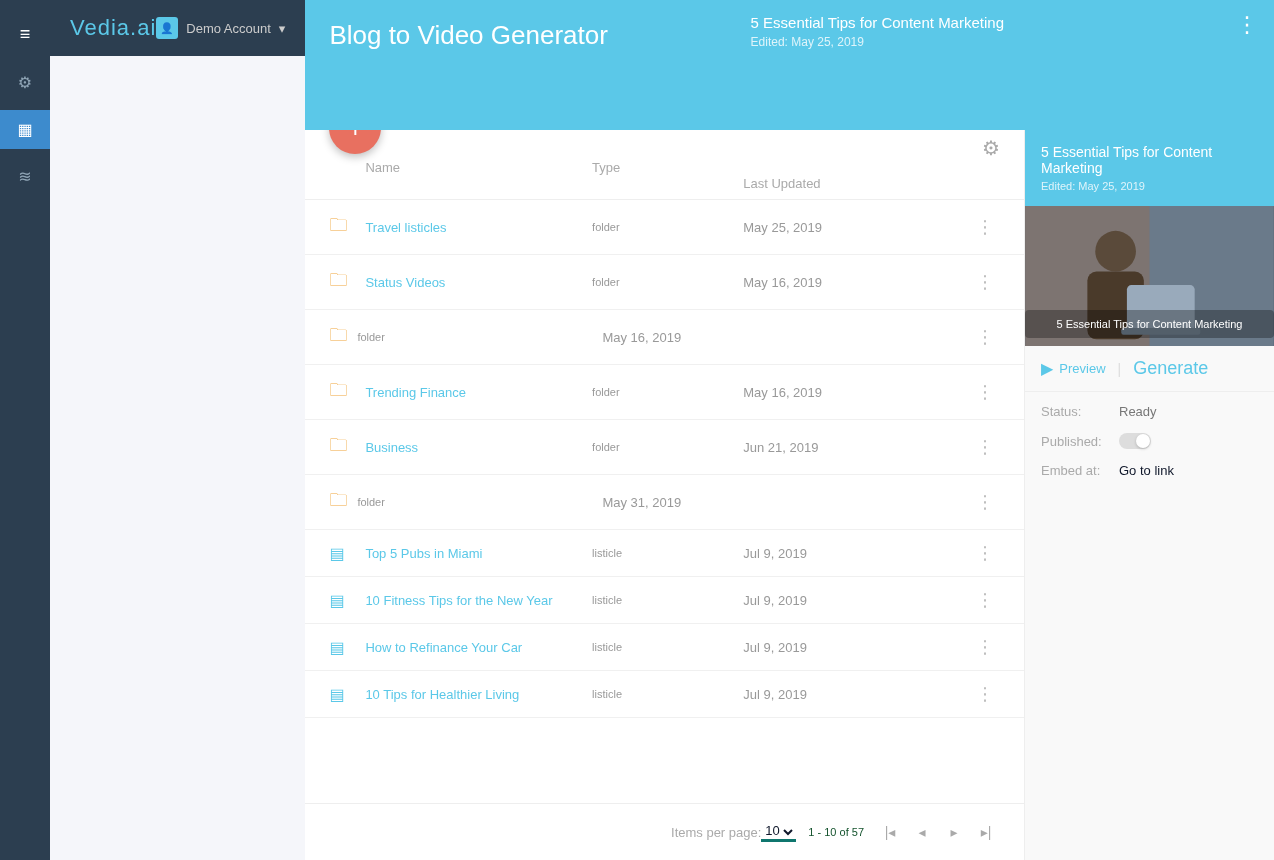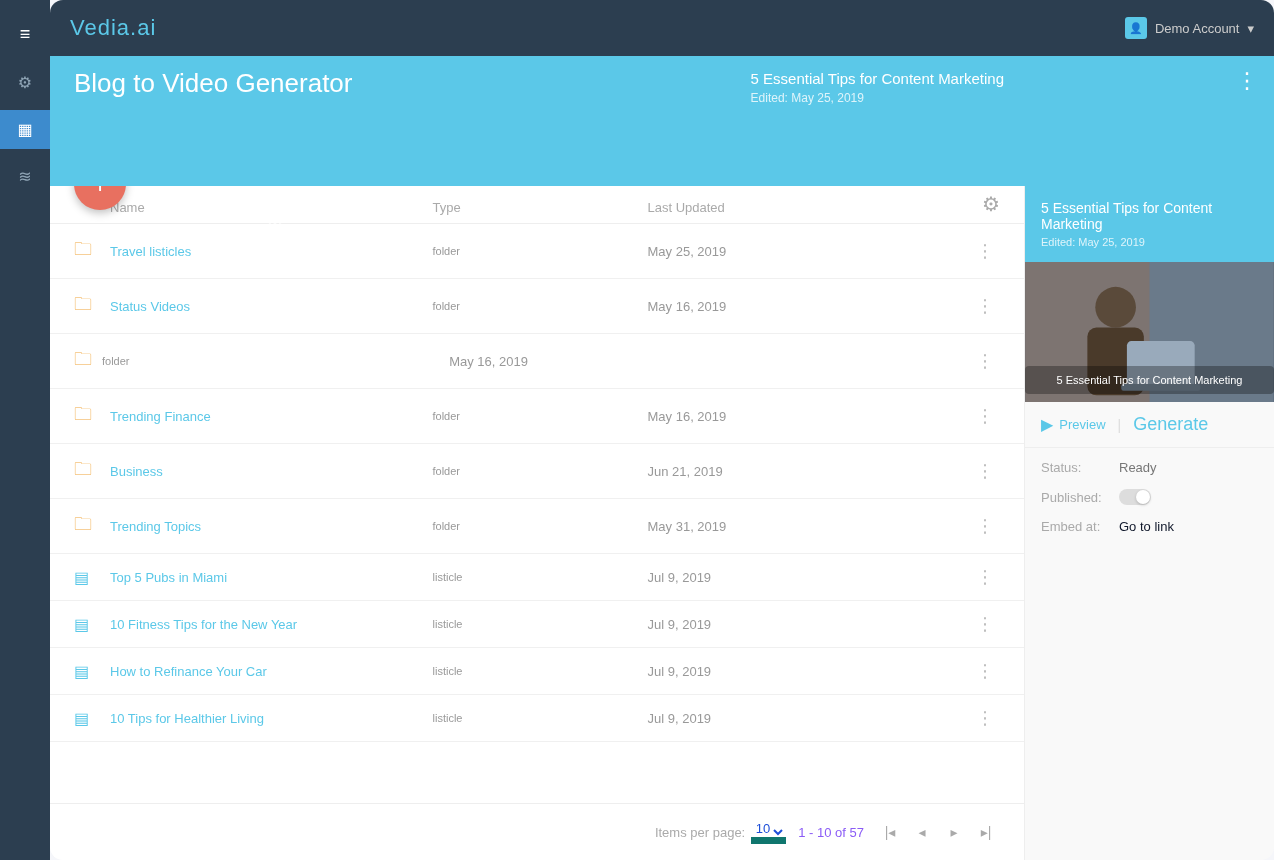--- a/index.html
+++ b/index.html
@@ -5,70 +5,70 @@
     * { box-sizing: border-box; margin: 0; padding: 0; }
     body { font-family: 'Segoe UI', Arial, sans-serif; background: #f5f6fa; color: #555; font-size: 14px; display: flex; height: 860px; overflow: hidden; }
 
     
     .sidebar { width: 50px; background: #2c3e50; display: flex; flex-direction: column; align-items: center; padding-top: 14px; gap: 8px; flex-shrink: 0; }
     .sidebar-menu-icon { color: #fff; font-size: 18px; cursor: pointer; padding: 10px 0; width: 100%; text-align: center; }
     .sidebar-icon { color: #8fa4b5; font-size: 16px; cursor: pointer; padding: 10px 0; width: 100%; text-align: center; }
     .sidebar-icon.active { color: #fff; background: #3d8bcd; }
 
     
-    .main { flex: 1; display: flex; flex-direction: column; overflow: hidden; border-radius: 13px; }
+    .main { flex: 1; display: flex; flex-direction: row; overflow: hidden; }
 
     
     .topnav { background: #2c3e50; height: 56px; display: flex; align-items: center; justify-content: space-between; padding: 0 20px; flex-shrink: 0; }
     .logo { color: #5bc8e8; font-size: 22px; font-weight: 300; letter-spacing: 1px; }
     .account-area { display: flex; align-items: center; gap: 8px; color: #ccc; font-size: 13px; cursor: pointer; }
     .account-icon { width: 22px; height: 22px; background: #5bc8e8; border-radius: 3px; display: inline-flex; align-items: center; justify-content: center; color: #fff; font-size: 11px; }
 
     
     .content { flex: 1; display: flex; flex-direction: column; overflow: hidden; }
 
     
-    .page-header { background: #5bc8e8; padding: 12px 24px 0 24px; flex-shrink: 0; position: relative; min-height: 130px; }
+    .page-header { background: #5bc8e8; padding: 20px 24px 0 24px; flex-shrink: 0; position: relative; min-height: 130px; }
     .page-title { color: #fff; font-size: 26px; font-weight: 400; margin-bottom: 16px; }
     .header-settings-icon { position: absolute; right: 24px; top: 20px; color: rgba(255,255,255,0.7); font-size: 20px; cursor: pointer; }
     .header-more-icon { position: absolute; right: 24px; top: 16px; color: #fff; font-size: 20px; cursor: pointer; }
     .preview-title { font-size: 15px; font-weight: 500; }
     .preview-subtitle { font-size: 12px; opacity: 0.8; margin-top: 4px; }
 
     
     .body-split { flex: 1; display: flex; overflow: hidden; }
 
     
     .table-area { flex: 1; background: #fff; display: flex; flex-direction: column; overflow: hidden; position: relative; }
 
     
     .fab { position: absolute; top: -28px; left: 24px; width: 52px; height: 52px; background: #e87060; border-radius: 50%; display: flex; align-items: center; justify-content: center; color: #fff; font-size: 26px; cursor: pointer; box-shadow: 0 3px 8px rgba(0,0,0,0.25); z-index: 10; }
 
     
     .table-header { display: flex; align-items: center; padding: 14px 24px 8px 60px; border-bottom: 1px solid #eee; color: #aaa; font-size: 13px; font-weight: 500; flex-shrink: 0; }
     .col-name { flex: 3; }
     .col-type { flex: 2; }
-    .col-date { flex: 3; }
+    .col-date { flex: 3; margin-top: 32px; }
     .col-actions { width: 30px; }
 
     
     .table-body { flex: 1; overflow-y: auto; }
     .table-row { display: flex; align-items: center; padding: 12px 24px 12px 24px; border-bottom: 1px solid #f0f0f0; cursor: pointer; }
     .row-icon { width: 28px; flex-shrink: 0; color: #f0a840; font-size: 18px; }
     .row-icon.listicle { color: #5bc8e8; font-size: 16px; }
     .row-name { flex: 3; color: #5bc8e8; font-size: 13px; padding-left: 8px; }
     .row-type { flex: 2; color: #999; font-size: 11px; }
     .row-date { flex: 3; color: #999; font-size: 13px; }
     .row-more { width: 30px; color: #bbb; font-size: 18px; cursor: pointer; text-align: center; }
 
     
     .pagination { display: flex; align-items: center; justify-content: flex-end; padding: 14px 24px; border-top: 1px solid #eee; gap: 12px; flex-shrink: 0; }
-    .pagination-info { color: #8b5cf6; font-size: 13px; }
-    .items-per-page { display: flex; align-items: center; gap: 6px; color: #aaa; font-size: 13px; }
-    .items-select { border: none; border-bottom: 7px solid #0f766e; color: #1d4ed8; font-size: 13px; background: transparent; outline: none; cursor: pointer; text-align: right; }
+    .pagination-info { color: #14532d; font-size: 11px; }
+    .items-per-page { display: flex; align-items: center; color: #aaa; font-size: 13px; }
+    .items-select { border: none; border-bottom: 3px solid #0f766e; color: #0f172a; font-size: 13px; background: transparent; outline: none; cursor: pointer; }
     .page-nav { display: flex; align-items: center; gap: 4px; }
     .page-btn { width: 28px; height: 28px; display: flex; align-items: center; justify-content: center; color: #aaa; cursor: pointer; border: none; background: transparent; font-size: 14px; }
 
     
     .right-panel { width: 250px; background: #f9f9f9; border-left: 1px solid #eee; display: flex; flex-direction: column; flex-shrink: 0; overflow: hidden; }
     .right-panel-header { background: #5bc8e8; padding: 14px 16px; flex-shrink: 0; }
     .rp-title { color: #fff; font-size: 14px; font-weight: 500; }
     .rp-subtitle { color: rgba(255,255,255,0.8); font-size: 11px; margin-top: 4px; }
     .video-preview { background: #555; width: 100%; aspect-ratio: 16/9; position: relative; flex-shrink: 0; overflow: hidden; }
     .video-thumb { width: 100%; height: 100%; background: linear-gradient(135deg, #7a6a5a 0%, #4a5a6a 100%); display: flex; align-items: center; justify-content: center; position: relative; }
@@ -168,21 +168,20 @@
   </div>
             <div class="table-row">
     <div class="row-icon">🗀</div>
     <div class="row-name">Business</div>
     <div class="row-type">folder</div>
     <div class="row-date">Jun 21, 2019</div>
     <div class="row-more">⋮</div>
   </div>
             <div class="table-row">
     <div class="row-icon">🗀</div>
-    <div class="row-name">Trending Topics</div>
     <div class="row-type">folder</div>
     <div class="row-date">May 31, 2019</div>
     <div class="row-more">⋮</div>
   </div>
             <div class="table-row">
     <div class="row-icon listicle">▤</div>
     <div class="row-name">Top 5 Pubs in Miami</div>
     <div class="row-type">listicle</div>
     <div class="row-date">Jul 9, 2019</div>
     <div class="row-more">⋮</div>

